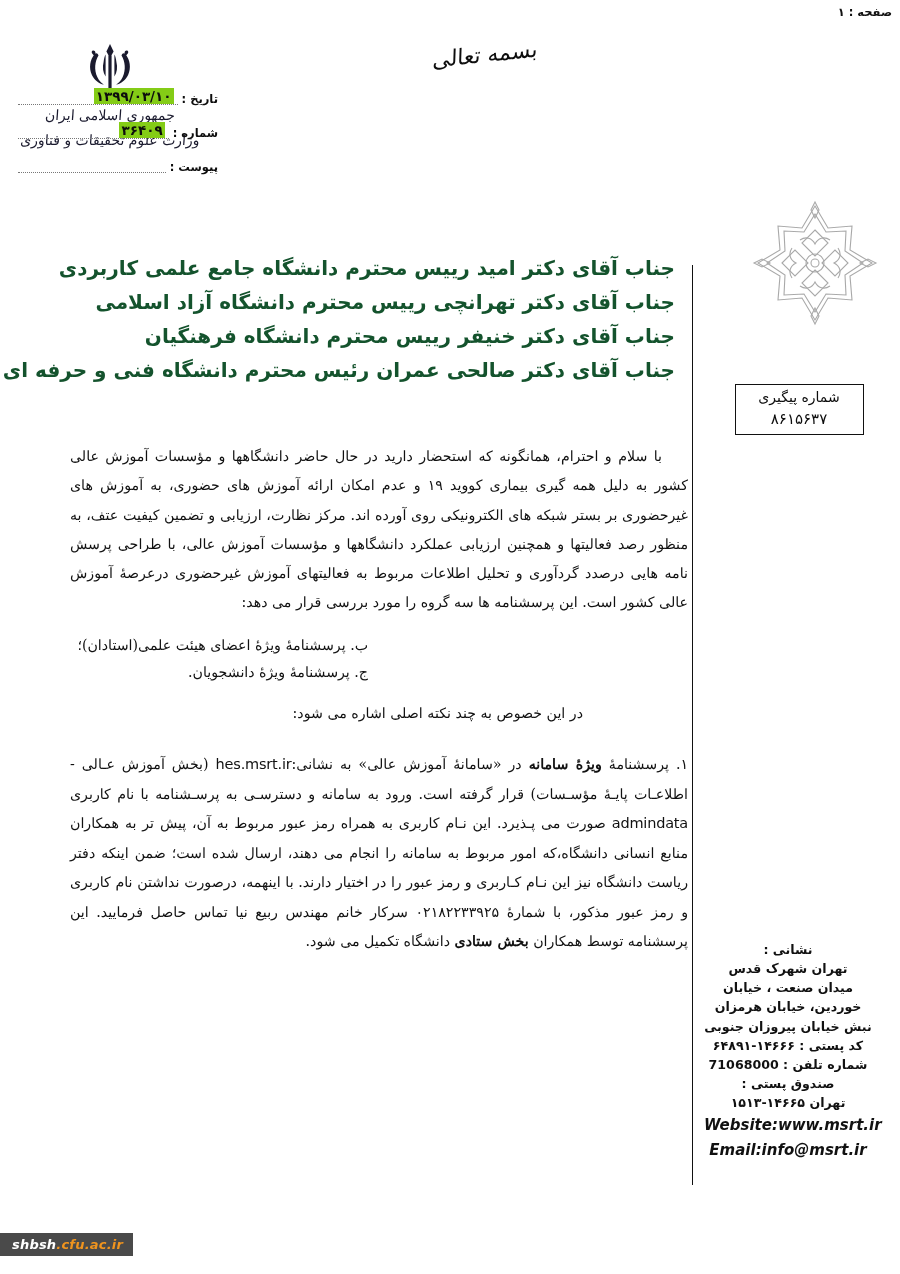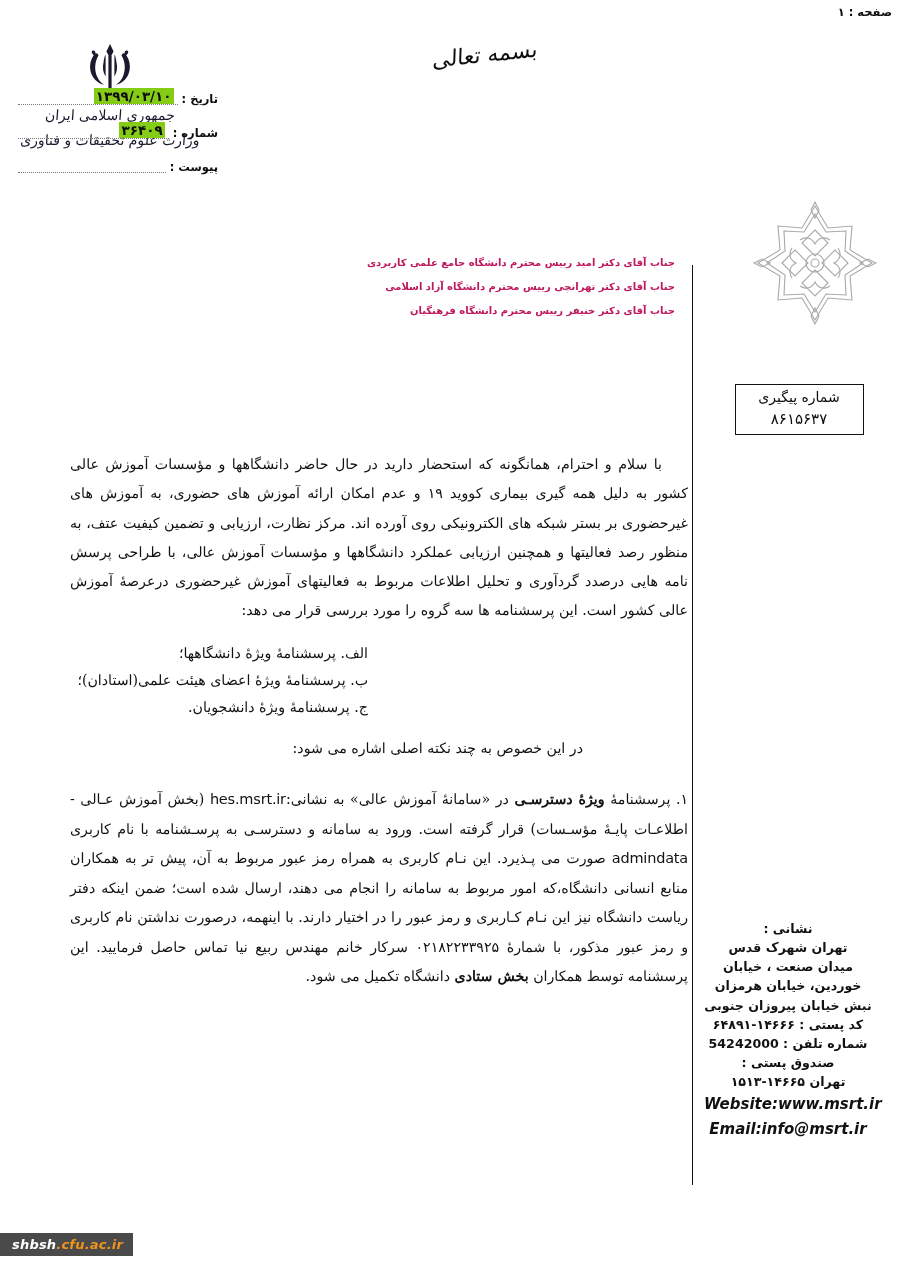--- a/index.html
+++ b/index.html
@@ -169,23 +169,23 @@
   
   .addressees {
     position: absolute;
     top: 258px;
     right: 225px;
     width: 455px;
     direction: rtl;
     text-align: right;
   }
   .addressee-line {
-    font-size: 10px;
+    font-size: 20px;
     font-weight: bold;
-    color: #be185d;
+    color: #14532d;
     line-height: 1.0;
     margin-bottom: 14px;
     white-space: nowrap;
   }
 
   
   .body-area {
     position: absolute;
     top: 442px;
     right: 212px;
@@ -195,21 +195,21 @@
   }
   .para {
     font-size: 14.2px;
     color: #111;
     line-height: 2.06;
     text-align: justify;
     text-justify: inter-word;
     margin: 0 0 16px 0;
     font-family: "DejaVu Serif", "Liberation Serif", serif;
   }
-  .para.indent { text-indent: 26px; margin-top: 8px; }
+  .para.indent { text-indent: 26px; }
 
   .list-block { margin: 6px 0 18px 0; }
   .list-item {
     font-size: 14.2px;
     color: #111;
     line-height: 1.62;
     margin: 0 0 4px 0;
     padding-right: 320px;
     font-family: "DejaVu Serif", "Liberation Serif", serif;
     white-space: nowrap;
@@ -238,21 +238,21 @@
     unicode-bidi: embed;
     display: inline-block;
     font-family: "DejaVu Sans", "Liberation Sans", sans-serif;
     font-size: 14.5px;
     letter-spacing: -.2px;
   }
 
   
   .address-block {
     position: absolute;
-    top: 919px;
+    top: 940px;
     right: 28px;
     width: 168px;
     direction: rtl;
     text-align: center;
   }
   .addr-line {
     font-size: 12.6px;
     font-weight: bold;
     color: #111;
     line-height: 1.52;
@@ -360,57 +360,57 @@
     <div class="tracking-label">شماره پیگیری</div>
     <div class="tracking-value">۸۶۱۵۶۳۷</div>
   </div>
 
   <div class="divider"></div>
 
   <div class="addressees">
     <div class="addressee-line">جناب آقای دکتر امید رییس محترم دانشگاه جامع علمی کاربردی</div>
     <div class="addressee-line">جناب آقای دکتر تهرانچی رییس محترم دانشگاه آزاد اسلامی</div>
     <div class="addressee-line">جناب آقای دکتر خنیفر رییس محترم دانشگاه فرهنگیان</div>
+    <div class="addressee-line">جناب آقای دکتر صالحی عمران رئیس محترم دانشگاه فنی و حرفه ای</div>
   </div>
 
   <div class="body-area">
 
     <p class="para indent">با سلام و احترام، همانگونه که استحضار دارید در حال حاضر دانشگاهها و مؤسسات آموزش عالی کشور به دلیل همه گیری بیماری کووید ۱۹ و عدم امکان ارائه آموزش های حضوری، به آموزش های غیرحضوری بر بستر شبکه های الکترونیکی روی آورده اند. مرکز نظارت، ارزیابی و تضمین کیفیت عتف، به منظور رصد فعالیتها و همچنین ارزیابی عملکرد دانشگاهها و مؤسسات آموزش عالی، با طراحی پرسش نامه هایی درصدد گردآوری و تحلیل اطلاعات مربوط به فعالیتهای آموزش غیرحضوری درعرصۀ آموزش عالی کشور است. این پرسشنامه ها سه گروه را مورد بررسی قرار می دهد:</p>
 
     <div class="list-block">
-      <p class="list-item">الف. پرسشنامۀ ویژۀ دانشگاهها؛</p>
       <p class="list-item">ب. پرسشنامۀ ویژۀ اعضای هیئت علمی(استادان)؛</p>
       <p class="list-item">ج. پرسشنامۀ ویژۀ دانشجویان.</p>
     </div>
 
     <p class="lead-line">در این خصوص به چند نکته اصلی اشاره می شود:</p>
 
     <p class="numbered"><span>۱.</span>
       <span>پرسشنامۀ</span>
-      <b>ویژۀ دسترسـی</b>
+      <b>ویژۀ سامانه</b>
       <span>در «سامانۀ آموزش عالی» به نشانی:</span><span class="latin">hes.msrt.ir</span>
       <span>(بخش آموزش عـالی - اطلاعـات پایـۀ مؤسـسات) قرار گرفته است. ورود به سامانه و دسترسـی به پرسـشنامه با نام کاربری</span>
       <span class="latin">admindata</span>
       <span>صورت می پـذیرد. این نـام کاربری به همراه رمز عبور مربوط به آن، پیش تر به همکاران منابع انسانی دانشگاه،که امور مربوط به سامانه را انجام می دهند، ارسال شده است؛ ضمن اینکه دفتر ریاست دانشگاه نیز این نـام کـاربری و رمز عبور را در اختیار دارند. با اینهمه، درصورت نداشتن نام کاربری و رمز عبور مذکور، با شمارۀ</span>
       <span>۰۲۱۸۲۲۳۳۹۲۵</span>
       <span>سرکار خانم مهندس ربیع نیا تماس حاصل فرمایید.  این پرسشنامه توسط همکاران</span>
       <b>بخش ستادی</b>
       <span>دانشگاه تکمیل می شود.</span>
     </p>
 
   </div>
 
   <div class="address-block">
     <div class="addr-line">نشانی :</div>
     <div class="addr-line">تهران شهرک قدس</div>
     <div class="addr-line">میدان صنعت ، خیابان</div>
     <div class="addr-line">خوردین، خیابان هرمزان</div>
     <div class="addr-line">نبش خیابان پیروزان جنوبی</div>
     <div class="addr-line">کد پستی : ۱۴۶۶۶-۶۴۸۹۱</div>
-    <div class="addr-line">شماره تلفن : 54242000</div>
+    <div class="addr-line">شماره تلفن : 71068000</div>
     <div class="addr-line">صندوق پستی :</div>
     <div class="addr-line">تهران ۱۴۶۶۵-۱۵۱۳</div>
     <div class="addr-line ltr">Website:www.msrt.ir</div>
     <div class="addr-line ltr">Email:info@msrt.ir</div>
   </div>
 
   <div class="watermark">
     <span class="wm-a">shbsh</span><span class="wm-b">.cfu.ac.ir</span>
   </div>
 

